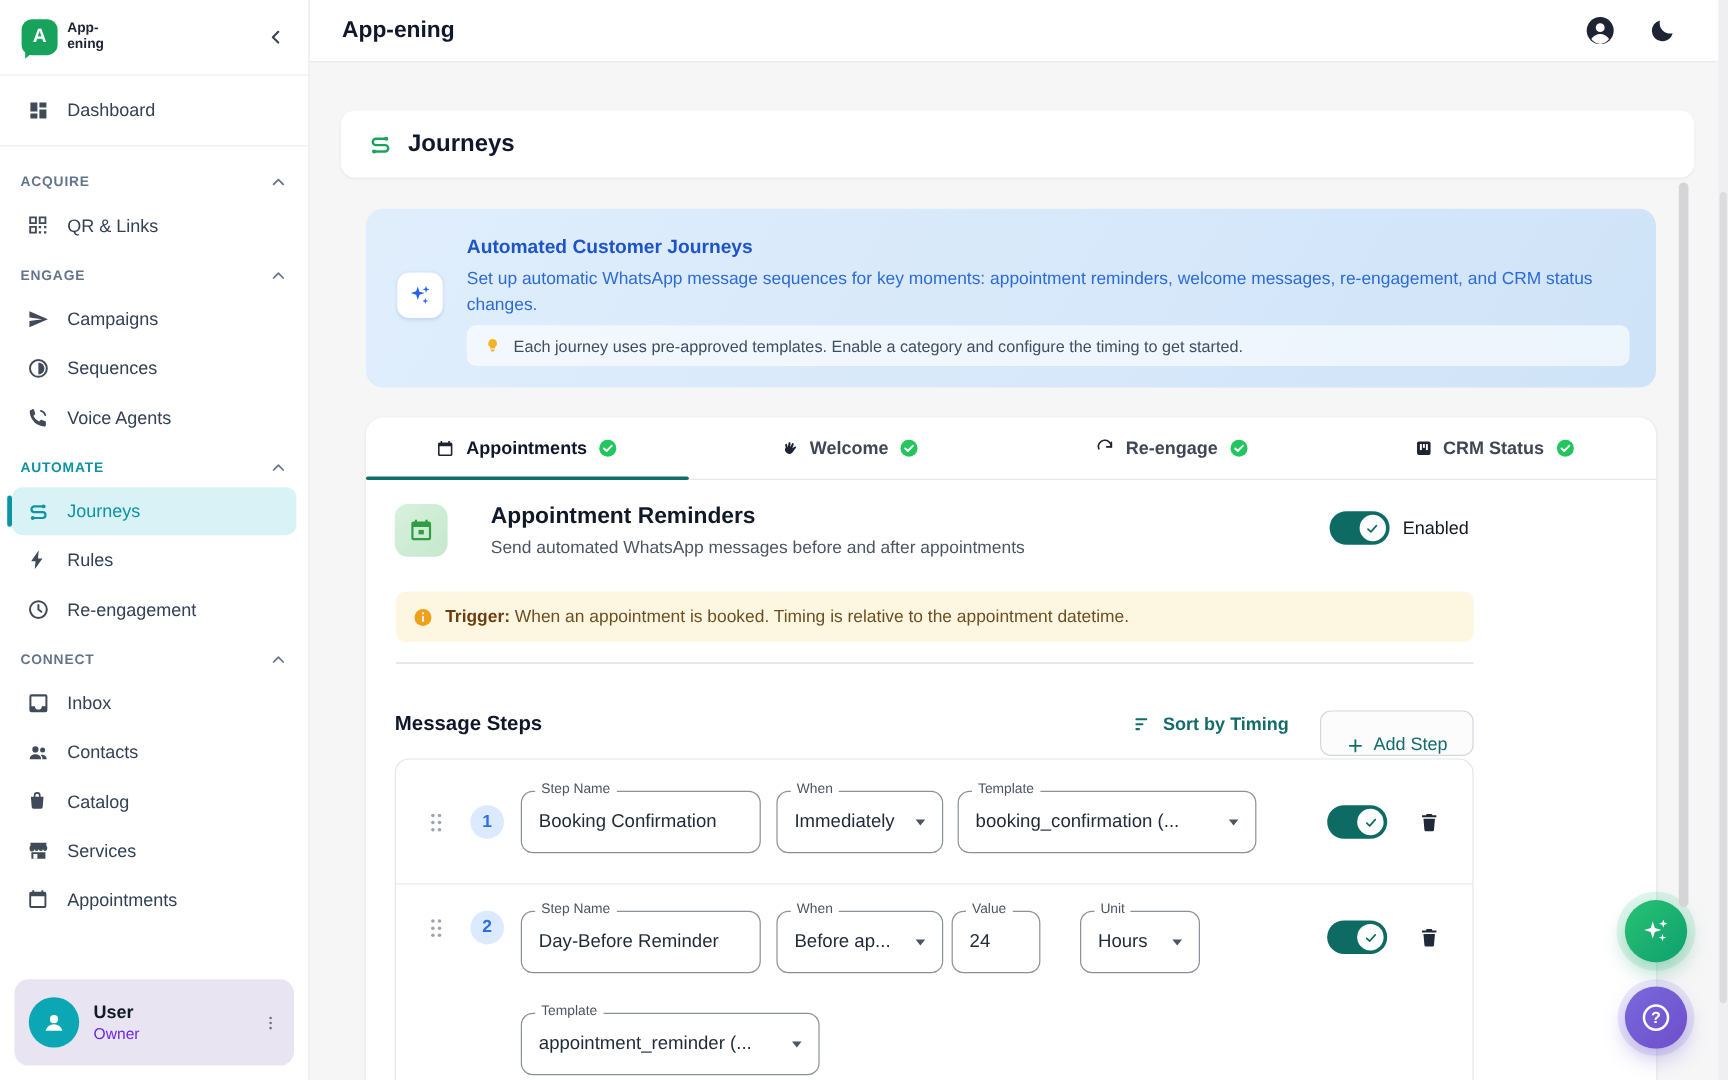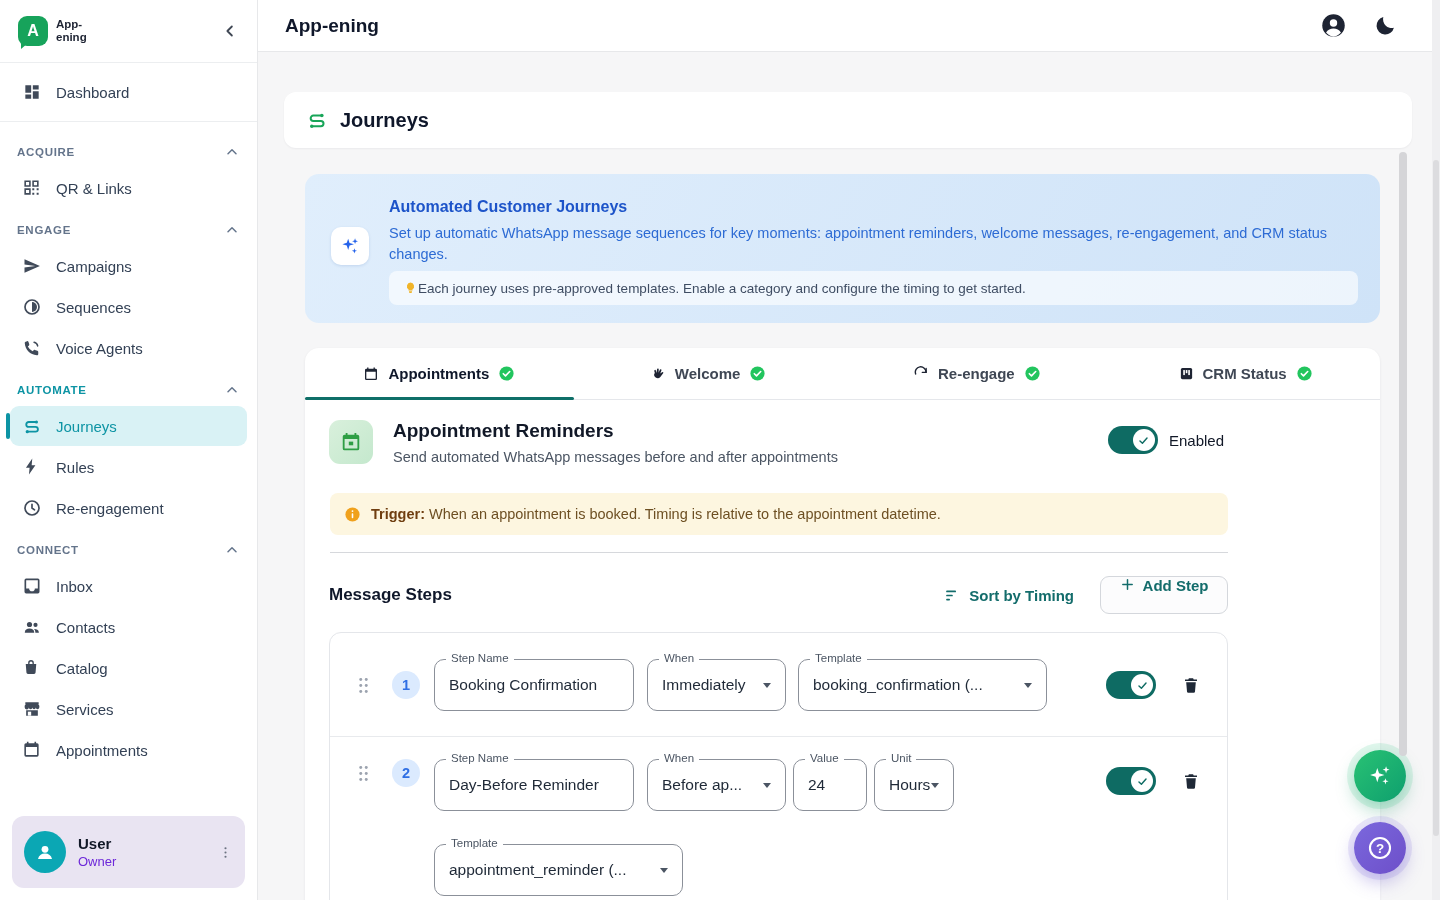--- a/index.html
+++ b/index.html
@@ -67,34 +67,34 @@
     border-radius:14px; background:linear-gradient(120deg,#e0eefc 0%,#cfe3f8 100%);
     padding:24px 22px 0 26px; }
   .banner-flex { display:flex; gap:20px;align-items:flex-end; }
   .spark-box { width:38px; height:38px; border-radius:10px; background:#ffffff;
     display:flex; align-items:center; justify-content:center; flex:0 0 auto;
     box-shadow:0 1px 3px rgba(30,80,160,.15); }
   .banner-title { font-size:16px; font-weight:bold; color:#1d54c9; margin-bottom:7px; }
   .banner-desc { font-size:14.5px; color:#2d6bd4; line-height:1.45; max-width:980px; }
   .banner-tip { position:absolute; left:84px; right:22px; bottom:18px; height:34px;
     background:rgba(255,255,255,.62); border-radius:8px; display:flex;
-    align-items:center; padding:0 14px; font-size:13.5px; color:#3f4d63; }
+    align-items:center; gap:10px; padding:0 14px; font-size:13.5px; color:#3f4d63; }
 
   .tab-card { position:absolute; left:47px; top:284px; width:1075px; height:620px;
     background:#fff; border-radius:14px 14px 0 0;
     box-shadow:0 1px 3px rgba(16,24,40,.07); }
   .tab-bar { display:flex; height:52px; border-bottom:1px solid #e5e7eb; }
   .tab { flex:1; display:flex; align-items:center; justify-content:center; gap:9px;
     font-size:15px; font-weight:600; color:#3f4754; cursor:pointer; position:relative; }
   .tab .icn { color:#1e2433; }
   .tab.active { color:#0f172a; }
   .tab.active::after { content:''; position:absolute; left:0; right:0; bottom:-1px;
     height:3px; background:#0f6f68; border-radius:2px; }
 
-  .sec-title-row { position:absolute; left:24px; top:72px; display:flex; gap:20px; }
+  .sec-title-row { position:absolute; left:24px; top:72px; display:flex; gap:36px; }
   .cat-icon-box { width:44px; height:44px; border-radius:11px;
     background:linear-gradient(135deg,#d9f0dc,#c4e8cd); display:flex;
     align-items:center; justify-content:center; }
   .cat-title { font-size:19px; font-weight:bold; color:#111827; margin-bottom:7px; }
   .cat-sub { font-size:14.5px; color:#4b5563; }
   .enable-group { position:absolute; right:156px; top:78px; display:flex;
     align-items:center; gap:11px; }
   .enable-label { font-size:15px; color:#111827; }
 
   .toggle { width:50px; height:28px; border-radius:14px; background:#0e6b63;
@@ -110,23 +110,23 @@
 
   .rule-divider { position:absolute; left:25px; top:204px; width:898px; height:1px;
     background:#d6d8dc; }
 
   .msteps-row { position:absolute; left:24px; top:228px; width:899px; display:flex;
     align-items:center; }
   .msteps-title { font-size:17px; font-weight:bold; color:#0f172a; }
   .sort-btn { margin-left:auto; display:flex; align-items:center; gap:8px;
     font-size:15px; font-weight:600; color:#136c6b; cursor:pointer; }
   .add-btn { margin-left:26px; width:128px; height:38px; background:#fcfcfd;
-    border:1px solid #d4d7dc; border-radius:9px; display:flex; align-items:flex-start;
-    justify-content:center; gap:8px; font-size:15px; font-weight:700; color:#136c6b;
-    cursor:pointer; }
+    border:1px solid #d4d7dc; border-radius:9px; display:flex; align-items:flex-end;
+    justify-content:center; gap:8px; font-size:15px; font-weight:400; color:#136c6b;
+    cursor:pointer;margin-top:16px; }
 
   .steps-box { position:absolute; left:24px; top:284px; width:899px; height:336px;
     border:1px solid #e4e6ea; border-radius:12px; background:#fff; }
   .step-row { position:relative; }
   .step-row.first { height:104px; border-bottom:1px solid #e8eaed; }
   .step-row.second { height:232px; }
   .drag { position:absolute; left:28px; color:#9ca3af; cursor:grab; }
   .step-num { position:absolute; left:62px; width:28px; height:28px; border-radius:50%;
     background:#dbeafe; color:#2f6fe4; font-size:14.5px; font-weight:600;
     display:flex; align-items:center; justify-content:center; }
@@ -596,21 +596,21 @@
         </div>
         <div class="field sel" style="left:317px; top:22px; width:139px">
           <span class="lab">When</span>
           <span>Before ap...</span>
           <span class="caret"></span>
         </div>
         <div class="field" style="left:463px; top:22px; width:74px">
           <span class="lab">Value</span>
           <span>24</span>
         </div>
-        <div class="field sel" style="left:544px; top:22px; width:80px">
+        <div class="field sel" style="left:570px; top:22px; width:100px">
           <span class="lab">Unit</span>
           <span>Hours</span>
           <span class="caret"></span>
         </div>
         <div class="toggle" style="position:absolute; left:776px; top:30px">
           <div class="knob">
             <svg width="13" height="13" viewBox="0 0 24 24">
                 <polyline points="5.5 12.8 10 17 18.5 7.5" fill="none" stroke="#0e6b63" stroke-width="2.6" stroke-linecap="round" stroke-linejoin="round"></polyline>
               </svg>
           </div>

